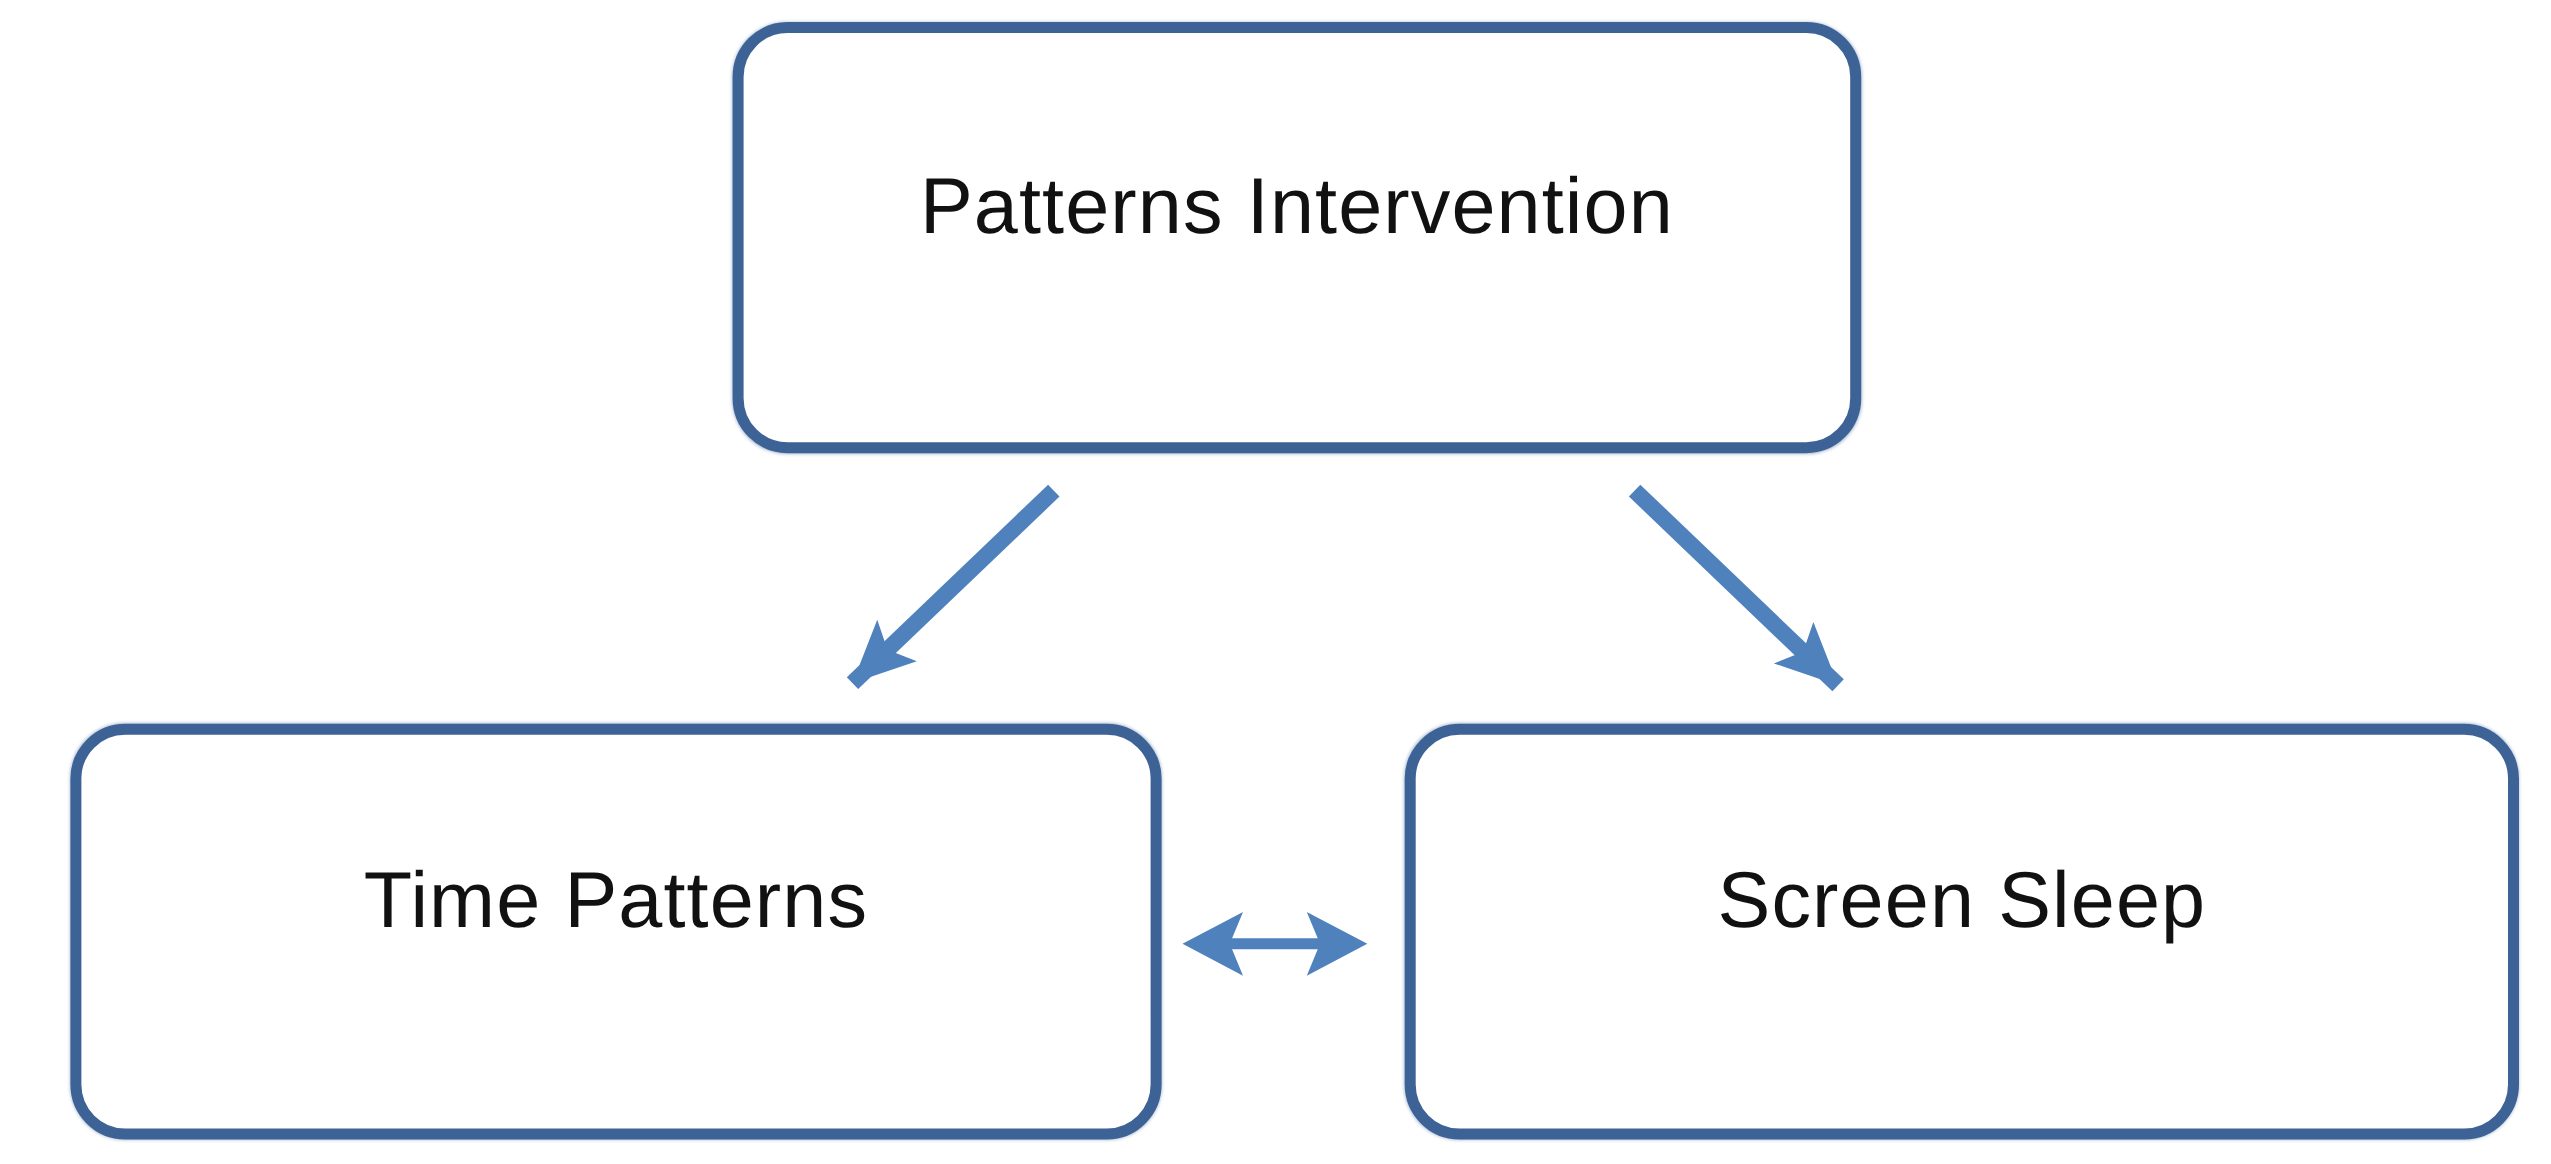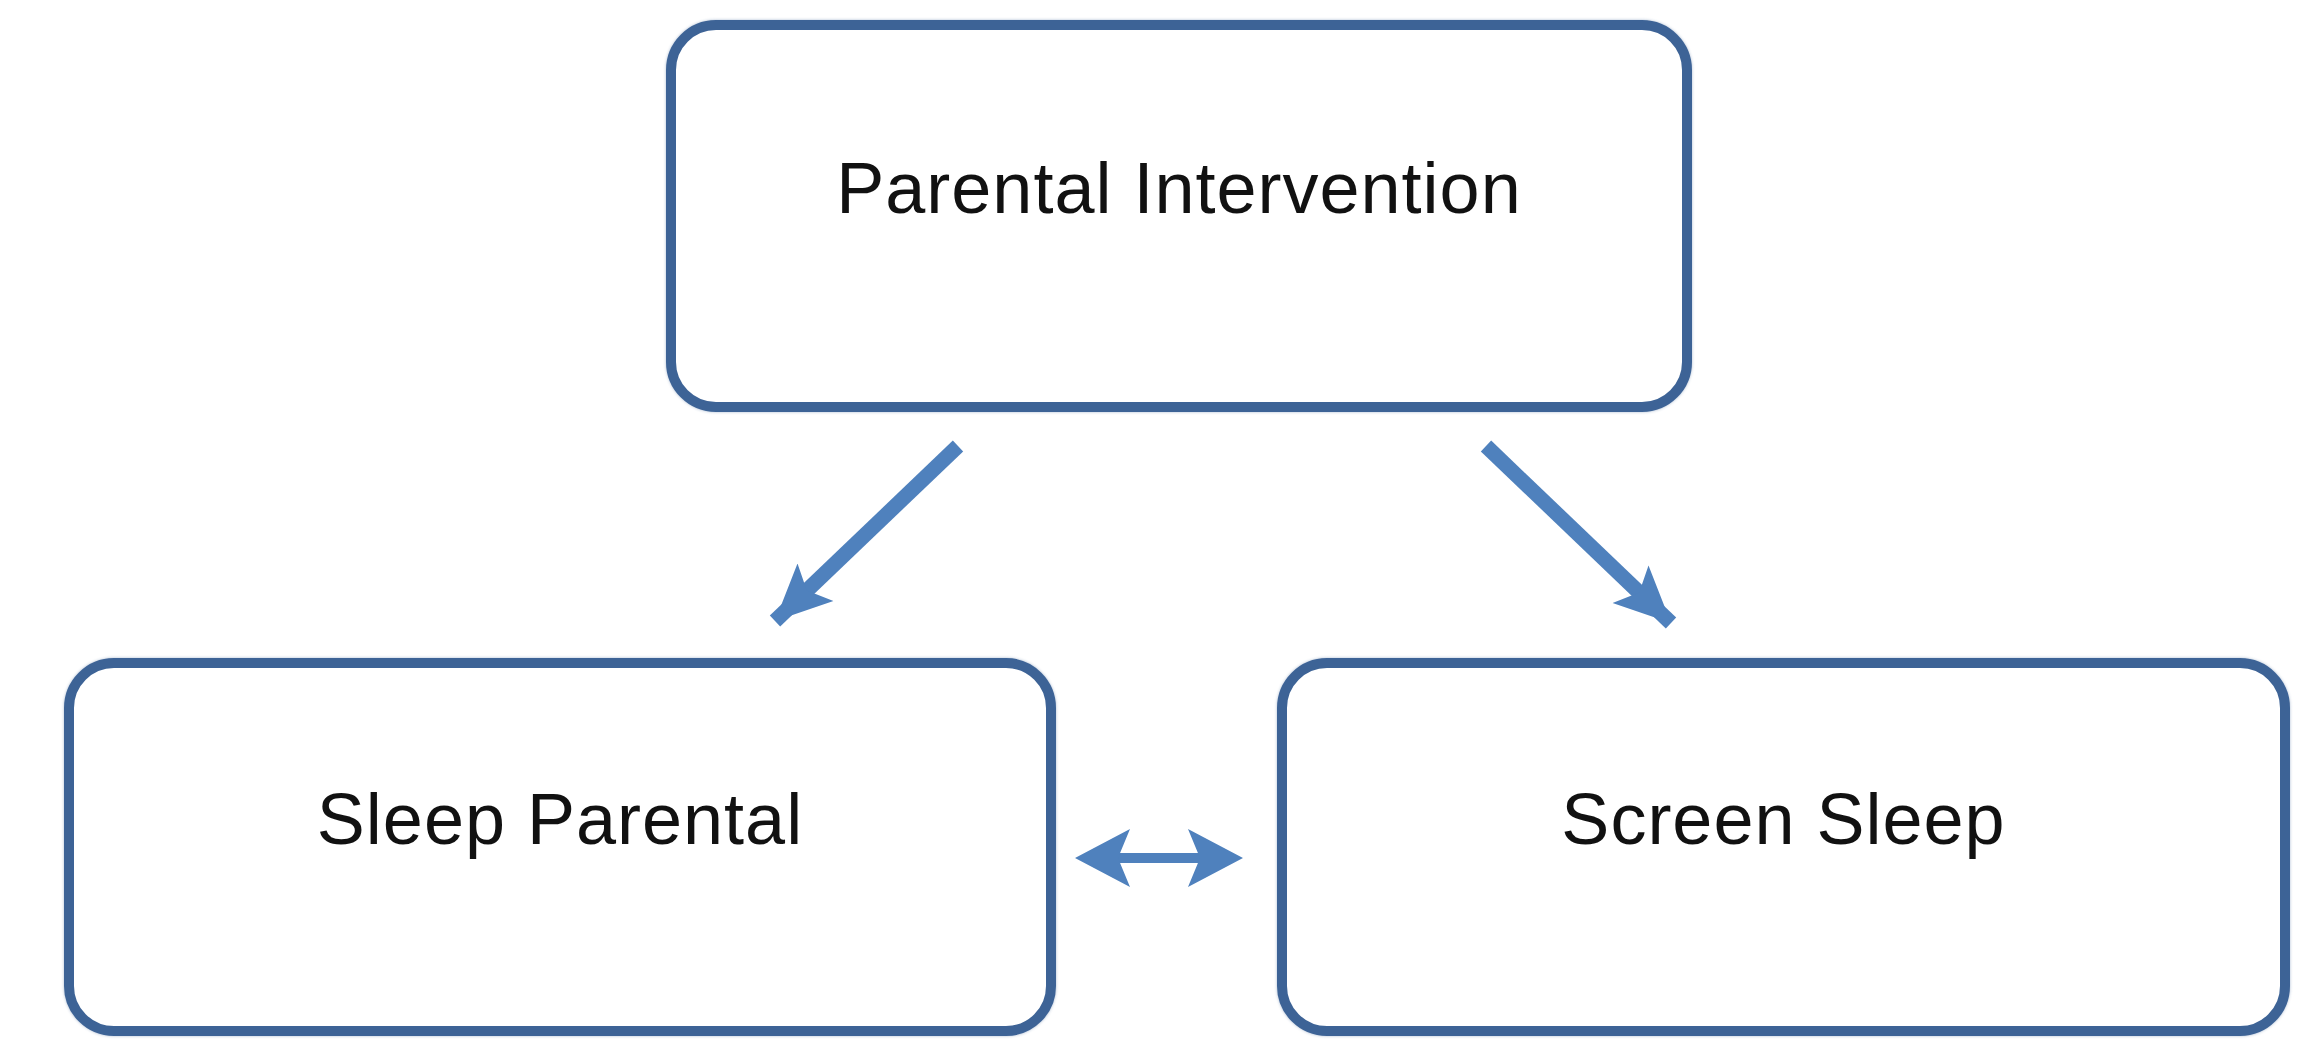--- a/index.html
+++ b/index.html
@@ -65,24 +65,24 @@
     </g>
 
     <g>
       <line x1="1115" y1="858" x2="1203" y2="858" stroke="#4f81bd" stroke-width="10"></line>
       <polygon points="1075,858 1130,829 1118,858 1130,887" fill="#4f81bd"></polygon>
       <polygon points="1243,858 1188,829 1200,858 1188,887" fill="#4f81bd"></polygon>
     </g>
   </svg>
 
   <div class="node" id="node-top">
-    <span class="node-label">Parental Intervention</span>
+    <span class="node-label">Patterns Intervention</span>
   </div>
 
   <div class="node" id="node-left">
-    <span class="node-label">Sleep Parental</span>
+    <span class="node-label">Time Patterns</span>
   </div>
 
   <div class="node" id="node-right">
     <span class="node-label">Screen Sleep</span>
   </div>
 
 </div>
 
 </body></html>

